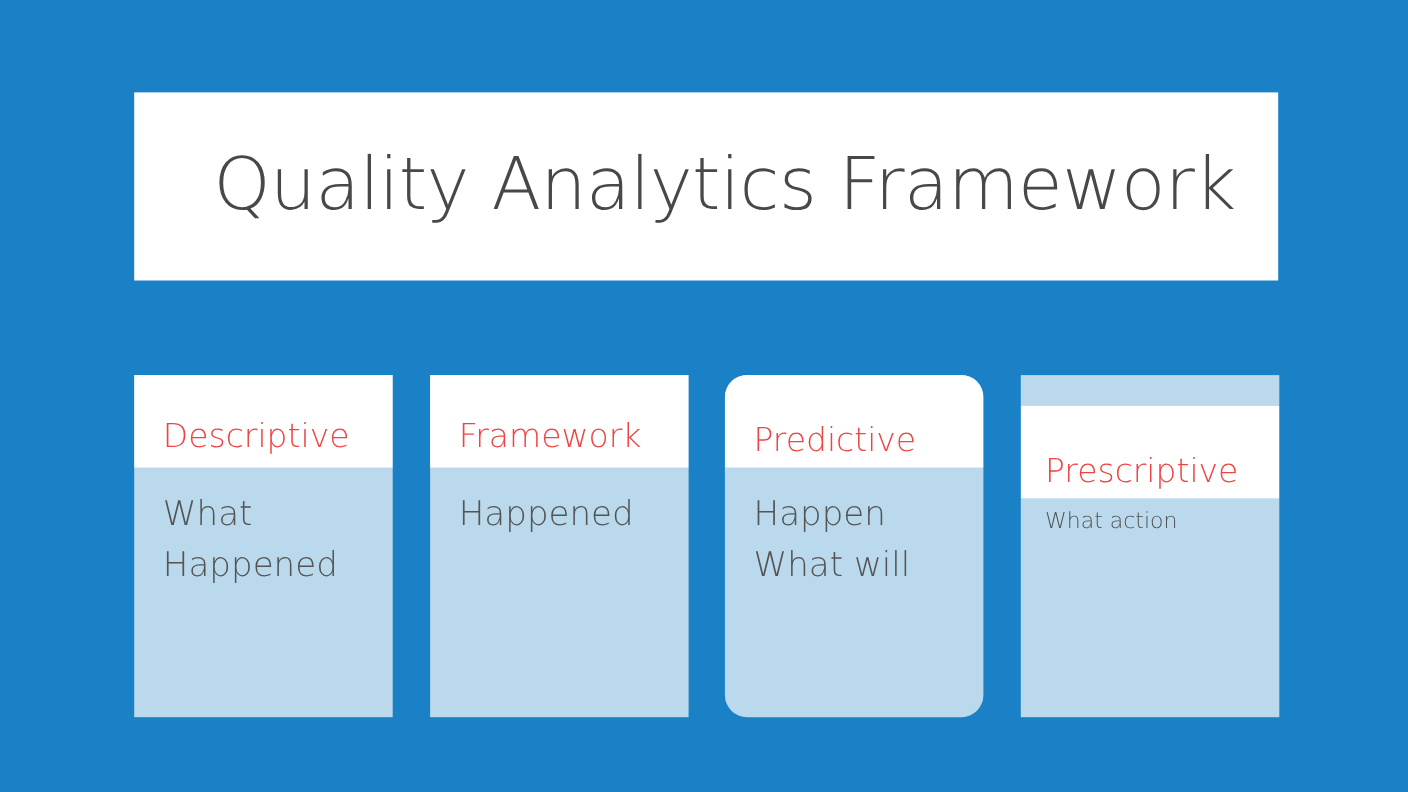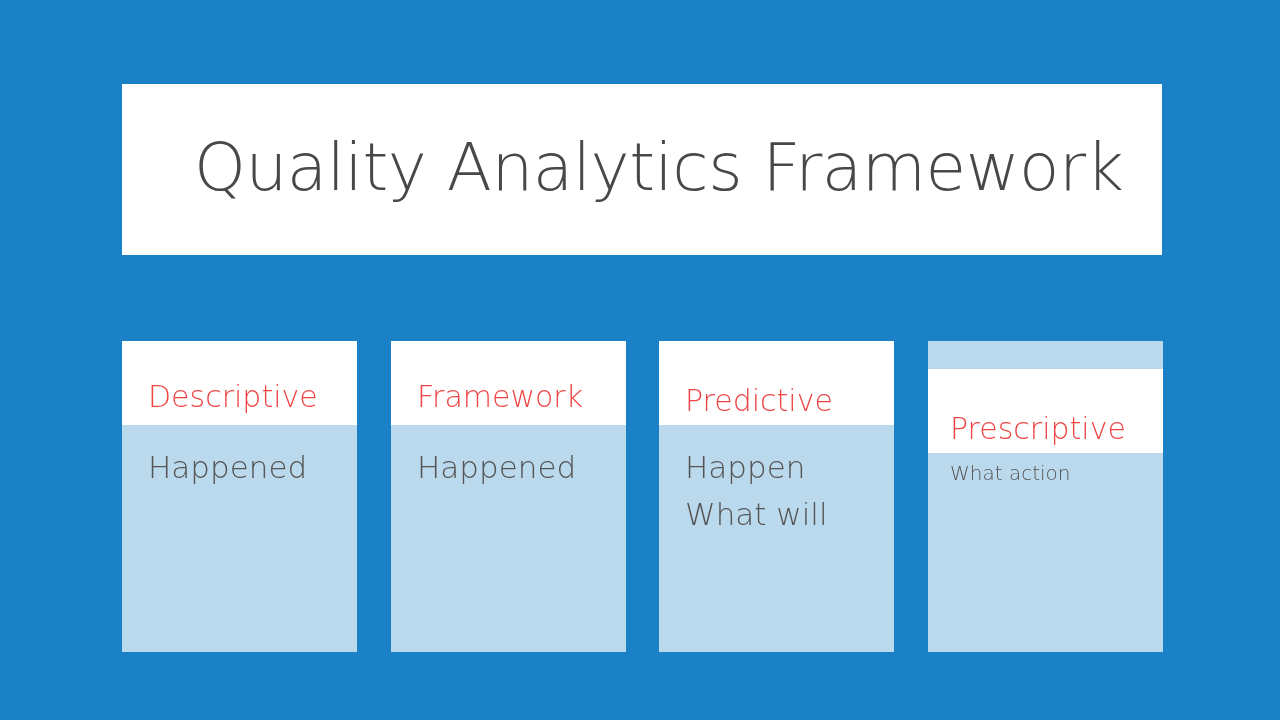--- a/index.html
+++ b/index.html
@@ -59,21 +59,21 @@
   .card {
     position: absolute;
     top: 0;
     width: 235px;
     height: 311px;
     background: #bbd9ec;
     overflow: hidden;
   }
   .card.c0 { left: 0px;   }
   .card.c1 { left: 269px; }
-  .card.c2 { left: 537px; }
+  .card.c2 { left: 537px; border-radius: 20px; }
   .card.c3 { left: 806px; }
 
   .card-header {
     position: absolute;
     left: 0;
     top: 0;
     width: 100%;
     height: 84px;
     background: #ffffff;
     box-sizing: border-box;
@@ -122,20 +122,21 @@
     <div id="title-text" style="color: rgb(72, 72, 72);">Quality Analytics Framework</div>
   </div>
 
   <div id="card-row">
 
     <div class="card c0" style="background: rgb(187, 217, 236);">
       <div class="card-header" style="background: rgb(255, 255, 255);">
         <div class="card-header-text">Descriptive</div>
       </div>
       <div class="card-body">
+        <span class="card-body-line">What</span>
         <span class="card-body-line">Happened</span>
       </div>
     </div>
 
     <div class="card c1" style="background: rgb(187, 217, 236);">
       <div class="card-header" style="background: rgb(255, 255, 255);">
         <div class="card-header-text">Framework</div>
       </div>
       <div class="card-body">
         <span class="card-body-line">Happened</span>

